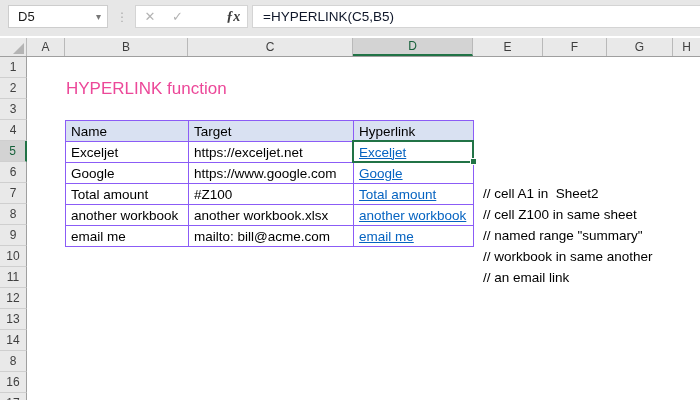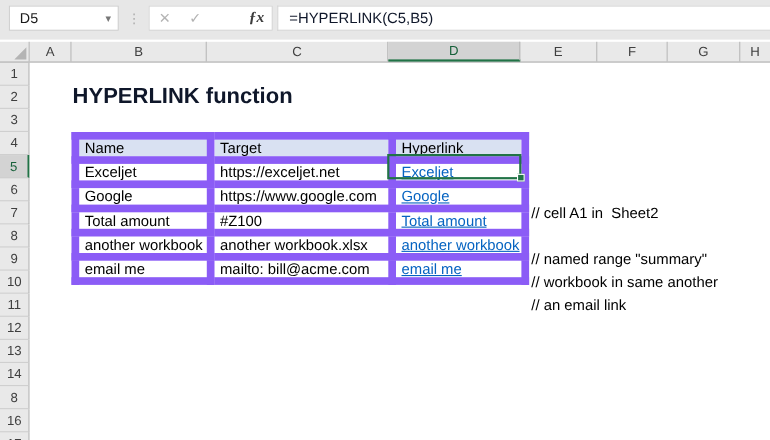--- a/index.html
+++ b/index.html
@@ -86,33 +86,33 @@
   .row-num.selected {
     background: #d3d3d3; color: #17613a;
     border-right: 2px solid #217346;
   }
   .grid {
     position: absolute; left: 27px; top: 0; width: 673px; height: 100%;
     background: #fff; overflow: hidden;
   }
   .sheet-title {
     position: absolute; left: 39px; top: 21px; height: 21px; line-height: 21px;
-    font-weight: bold; font-size: 20px; color: #0f172a;
+    font-weight: normal; font-size: 17px; color: #ec4899;
   }
 
   
   table.data {
     position: absolute; left: 38px; top: 63px;
     border-collapse: collapse; table-layout: fixed;
   }
   table.data col.c-name   { width: 123px; }
   table.data col.c-target { width: 165px; }
   table.data col.c-link   { width: 120px; }
   table.data td {
-    height: 21px; border: 7px solid #8b5cf6;
+    height: 21px; border: 1px solid #8b5cf6;
     padding: 0 2px 0 5px; font-size: 13.5px; color: #000;
     white-space: nowrap; overflow: hidden; vertical-align: middle;
   }
   table.data tr.hdr td { background: #d9e1f2; }
   table.data a { color: #0563c1; text-decoration: underline; cursor: pointer; }
 
   
   .sel-border {
     position: absolute; left: 325px; top: 83px; width: 122px; height: 23px;
     border: 2px solid #217346; pointer-events: none;
@@ -229,19 +229,20 @@
           <td>mailto: bill@acme.com</td>
           <td><a>email me</a></td>
         </tr>
       </tbody>
         </table>
 
       <div class="sel-border"></div>
       <div class="fill-handle"></div>
 
       <div class="comment r7">// cell A1 in  Sheet2</div>
+      <div class="comment r8">// cell Z100 in same sheet</div>
       <div class="comment r9">// named range "summary"</div>
       <div class="comment r10">// workbook in same another</div>
       <div class="comment r11">// an email link</div>
 
     </div>
   </div>
 </div>
 
 </body></html>

